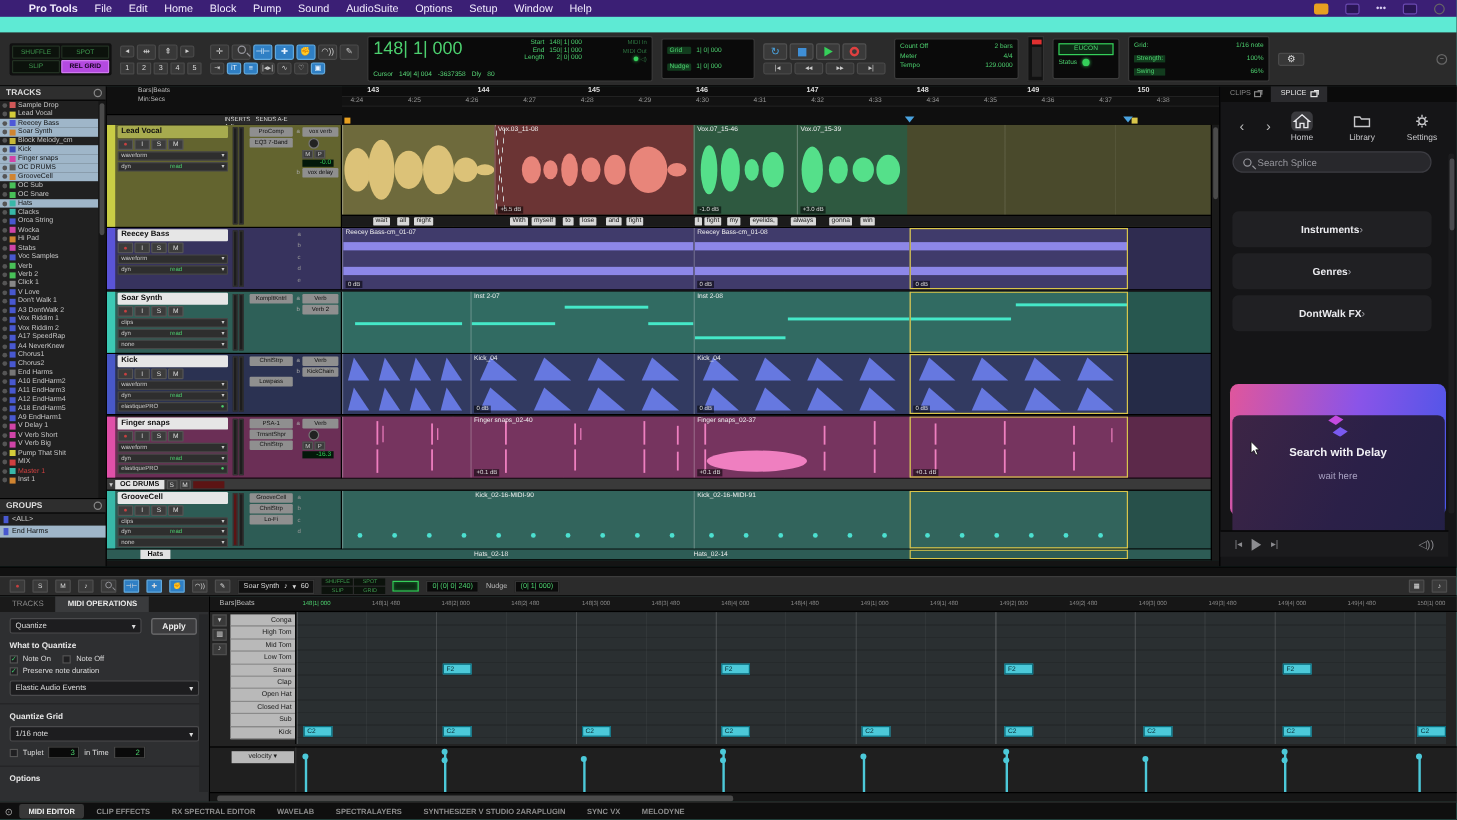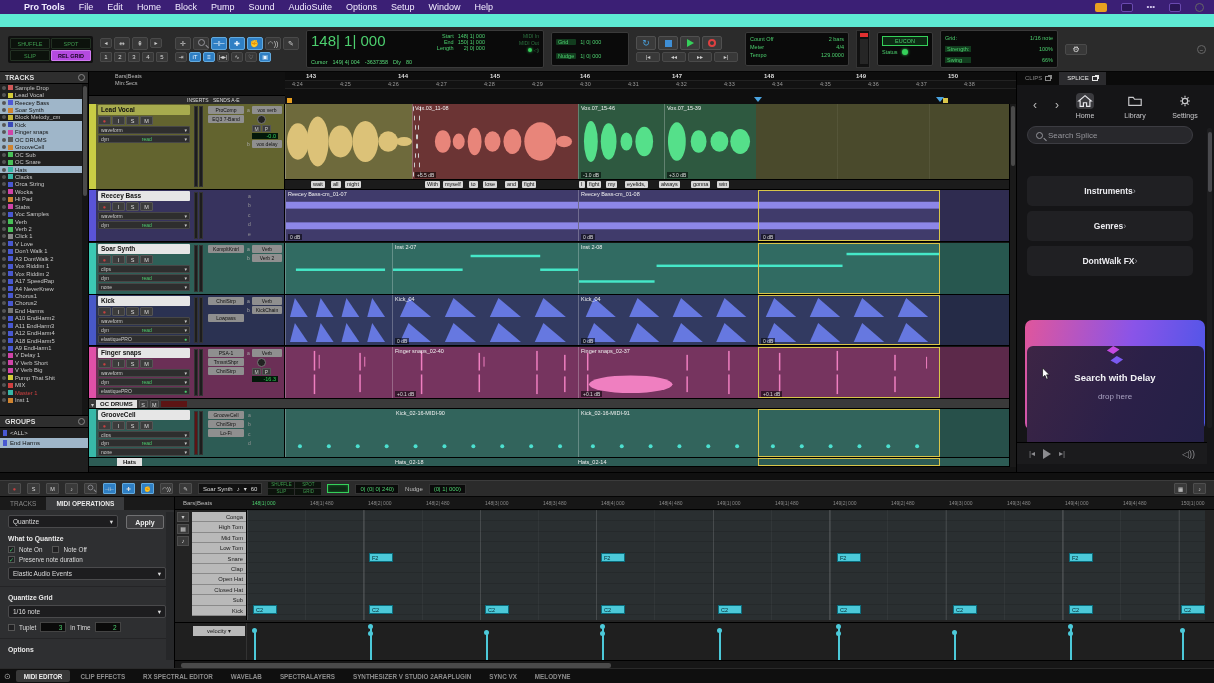--- a/index.html
+++ b/index.html
@@ -1322,21 +1322,21 @@
       <div id="scard">
         <div id="scardin">
           <svg class="cursorarrow" viewBox="0 0 10 14">
               <path d="M1 0 L1 11 L3.8 8.6 L5.6 13 L7.4 12.2 L5.6 8 L9 8 Z" fill="#fff" stroke="#000" stroke-width="0.7"></path>
             </svg>
           <svg class="slogo" viewBox="0 0 22 20">
             <path d="M9 0 L16 4 L9 9 L2 5 Z" fill="#c44ae0"></path>
             <path d="M13 11 L20 15 L13 20 L6 16 Z" fill="#7a5af0"></path>
           </svg>
           <div class="ct">Search with Delay</div>
-          <div class="cs">drop here</div>
+          <div class="cs">wait here</div>
         </div>
       </div>
       <div id="splayer">
         <span class="skipglyph">|◂</span>
         <span class="ptri"></span>
         <span class="skipglyph">▸|</span>
         <span class="vol">◁))</span>
       </div>
       <div id="sscroll">
           <span class="thumb"></span>

